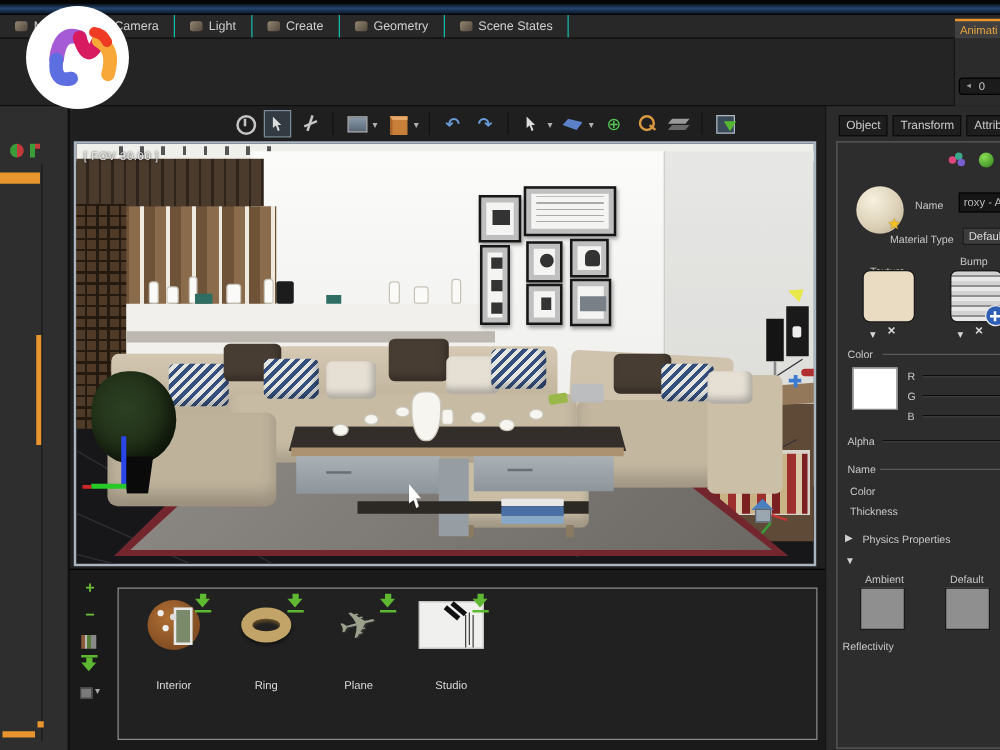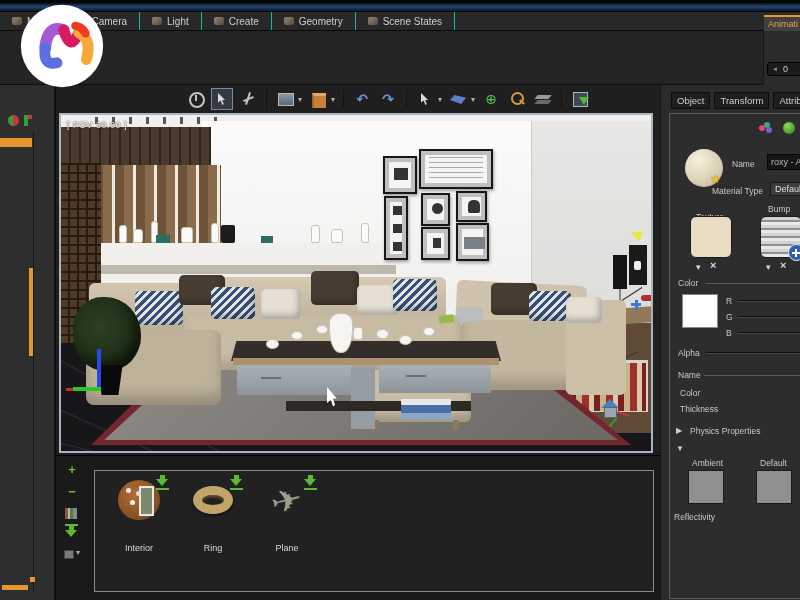--- a/index.html
+++ b/index.html
@@ -450,20 +450,29 @@
         </div>
         <div class="asset">
           <div class="thumbwrap">
               <span class="th-plane">✈</span>
             <span class="dl dlarrow">
                 <i></i>
               </span>
             </div>
           <span class="lbl">Plane</span>
         </div>
+        <div class="asset">
+          <div class="thumbwrap">
+              <div class="th-studio"></div>
+            <span class="dl dlarrow">
+                <i></i>
+              </span>
+            </div>
+          <span class="lbl">Studio</span>
+        </div>
       </div>
     </div>
   </div>
 
   <div class="a" id="right-panel">
     <div class="a rp-tabs">
       <span class="rp-tab">Object</span>
       <span class="rp-tab">Transform</span>
       <span class="rp-tab">Attributes</span>
 

